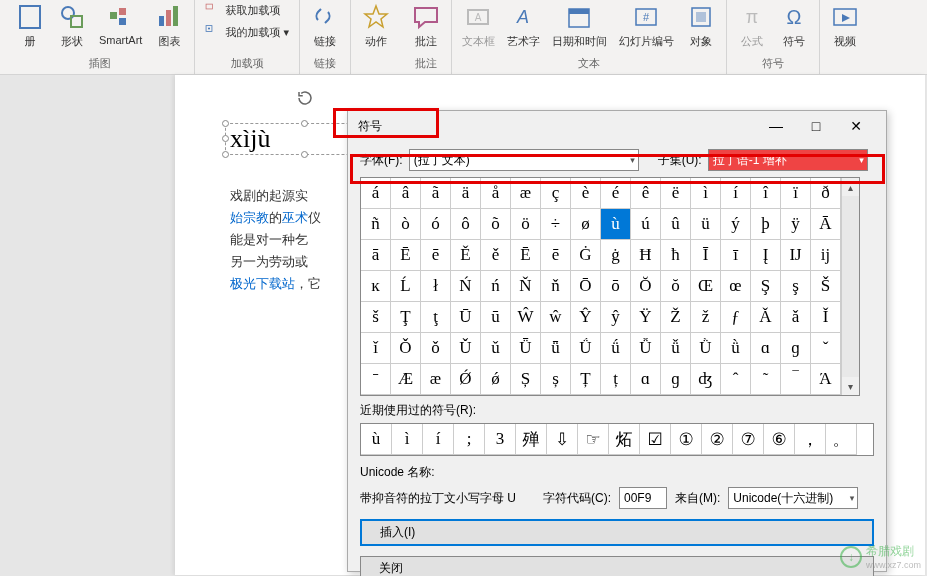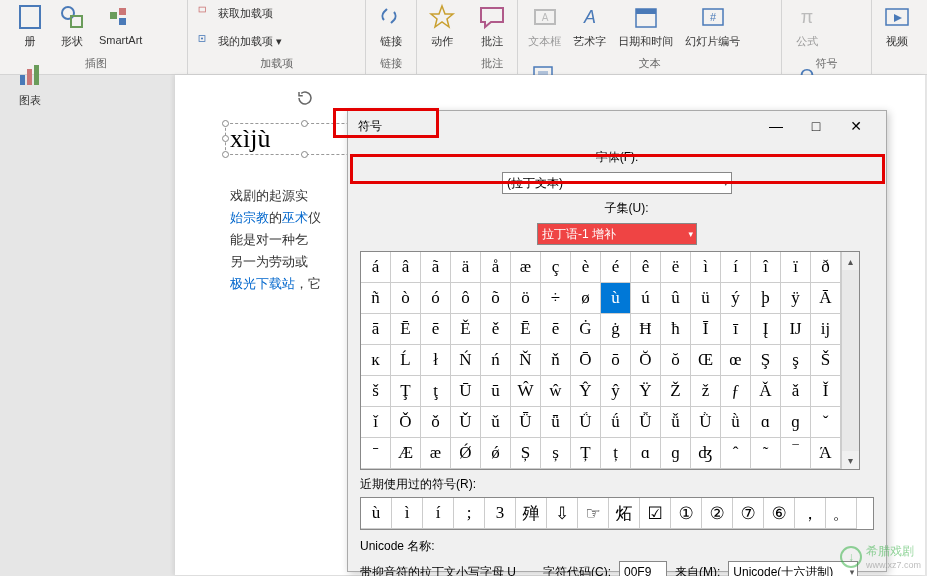--- a/index.html
+++ b/index.html
@@ -6,37 +6,37 @@
 body { font-family: "Microsoft YaHei", "Segoe UI", sans-serif; font-size: 12px; background: #e6e6e6; width: 927px; height: 576px; overflow: hidden; position: relative; }
 
 .ribbon { background: #f3f2f1; height: 75px; border-bottom: 1px solid #d4d4d4; display: flex; align-items: flex-start; padding: 0 5px; }
 .rgroup { display: flex; flex-direction: column; align-items: center; border-right: 1px solid #d4d4d4; height: 100%; padding: 0 8px; }
 .rgroup-items { display: flex; gap: 8px; align-items: flex-start; flex-wrap: wrap; height: 55px; }
 .rgroup-label { font-size: 11px; color: #666; margin-top: auto; padding-bottom: 3px; }
 .ritem-lg { display: flex; flex-direction: column; align-items: center; gap: 2px; font-size: 11px; color: #333; cursor: pointer; padding: 2px; }
 .ritem-lg .ico { width: 30px; height: 30px; display: flex; align-items: center; justify-content: center; }
 .ritem-sm { display: flex; align-items: center; gap: 4px; font-size: 11px; color: #333; cursor: pointer; padding: 2px; }
 .ritem-sm .ico { width: 16px; height: 16px; }
-.stacked { display: flex; gap: 2px; align-items: center; }
+.stacked { display: flex; flex-direction: column; gap: 2px; }
 .grayed { color: #999; }
 
 .doc-area { position: absolute; top: 75px; left: 175px; width: 750px; height: 500px; background: #fff; box-shadow: -2px 0 4px rgba(0,0,0,.08); padding: 30px 40px; }
 .rotate-handle { position: absolute; top: 14px; left: 121px; width: 18px; height: 18px; }
 .textbox-frame { position: absolute; top: 48px; left: 50px; width: 160px; border: 1.5px dashed #999; padding: 0 4px; }
 .textbox-frame .pinyin { font-family: Georgia, serif; font-size: 26px; color: #000; }
 .sel-handle { position: absolute; width: 7px; height: 7px; background: #fff; border: 1px solid #888; border-radius: 50%; }
 .bodytext { position: absolute; top: 110px; left: 55px; font-size: 13px; line-height: 1.7; color: #333; width: 162px; overflow: hidden; }
 .bodytext .lk { color: #0066cc; }
 
 .dlg { position: absolute; top: 110px; left: 347px; width: 540px; height: 462px; background: #f0f0f0; border: 1px solid #aaa; box-shadow: 2px 2px 8px rgba(0,0,0,.2); }
 .dlg-title { height: 30px; display: flex; align-items: center; padding: 0 10px; font-size: 12px; }
 .dlg-title .sp { flex: 1; }
 .dlg-title .wbtn { width: 40px; text-align: center; font-size: 14px; cursor: pointer; font-family: sans-serif; }
 .dlg-body { padding: 8px 12px; }
-.row { display: flex; align-items: center; gap: 6px; margin-bottom: 6px; font-size: 12px; flex-direction: column; }
+.row { display: flex; align-items: center; gap: 6px; margin-bottom: 6px; font-size: 12px; }
 .combo { border: 1px solid #888; background: #fff; height: 22px; display: flex; align-items: center; padding: 0 4px; position: relative; }
 .combo.sel { background: #ef4444; color: #fff; }
 .combo .arr { position: absolute; right: 3px; font-size: 9px; color: #555; }
 .combo.sel .arr { color: #fff; }
 
 .char-grid { border: 1px solid #888; background: #fff; width: 500px; display: flex; }
 .grid-inner { display: grid; grid-template-columns: repeat(16, 30px); grid-auto-rows: 31px; }
 .cell { border-right: 1px solid #ccc; border-bottom: 1px solid #ccc; display: flex; align-items: center; justify-content: center; font-size: 17px; font-family: "Times New Roman", Georgia, serif; cursor: pointer; background: #fff; }
 .cell.hi { background: #0078d7; color: #fff; }
 .vscroll { width: 18px; background: #f0f0f0; border-left: 1px solid #ccc; display: flex; flex-direction: column; }
@@ -281,21 +281,21 @@
     <span class="wbtn">□</span>
     <span class="wbtn">✕</span>
   </div>
   <div class="dlg-body">
     <div class="row">
       <span>字体(F):</span>
       <div class="combo" style="width:230px">
         <span>(拉丁文本)</span>
         <span class="arr">▾</span>
       </div>
-      <span style="margin-left:19px">子集(U):</span>
+      <span style="margin-left:13px">子集(U):</span>
       <div class="combo sel" style="width:160px">
         <span>拉丁语-1 增补</span>
         <span class="arr">▾</span>
       </div>
     </div>
 
     <div class="char-grid">
       <div class="grid-inner" id="chargrid">
           <div class="cell">á</div>
           <div class="cell">â</div>

